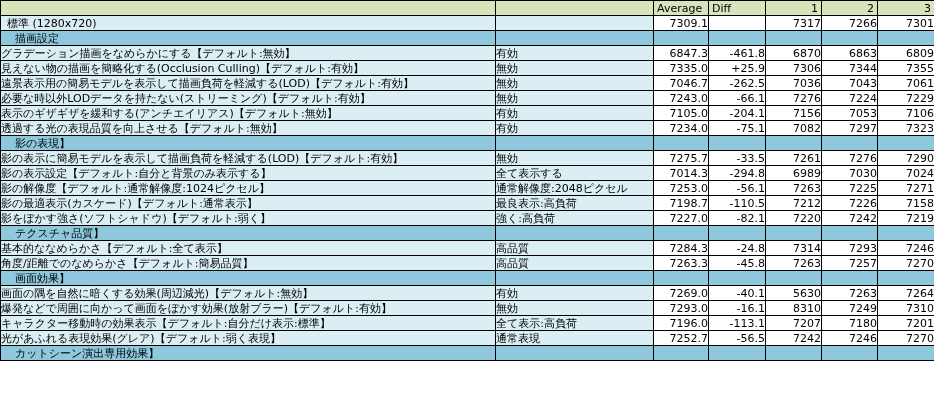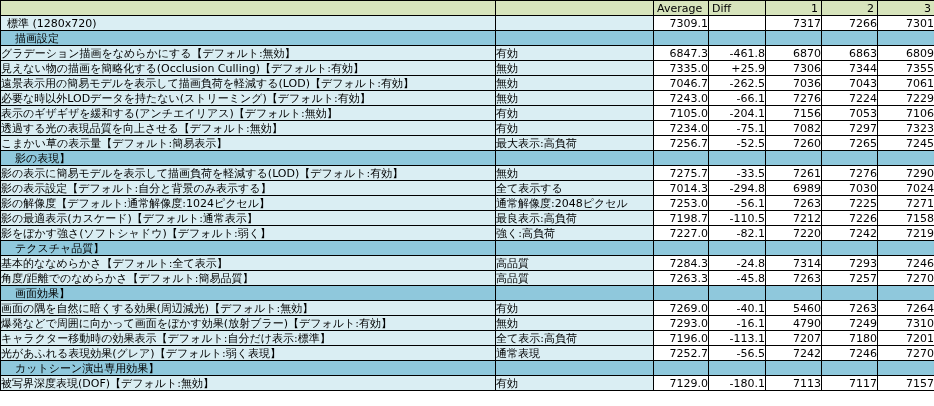--- a/index.html
+++ b/index.html
@@ -117,29 +117,20 @@
         </tr>
         <tr class="setting">
           <td class="c-label">透過する光の表現品質を向上させる【デフォルト:無効】</td>
           <td class="c-value">有効</td>
           <td class="c-num">7234.0</td>
           <td class="c-num">-75.1</td>
           <td class="c-num">7082</td>
           <td class="c-num">7297</td>
           <td class="c-num">7323</td>
         </tr>
-        <tr class="setting">
-          <td class="c-label">こまかい草の表示量【デフォルト:簡易表示】</td>
-          <td class="c-value">最大表示:高負荷</td>
-          <td class="c-num">7256.7</td>
-          <td class="c-num">-52.5</td>
-          <td class="c-num">7260</td>
-          <td class="c-num">7265</td>
-          <td class="c-num">7245</td>
-        </tr>
         <tr class="section">
           <td class="c-label">影の表現】</td>
           <td class="c-value"></td>
           <td class="c-num"></td>
           <td class="c-num"></td>
           <td class="c-num"></td>
           <td class="c-num"></td>
           <td class="c-num"></td>
         </tr>
         <tr class="setting">
@@ -221,30 +212,30 @@
           <td class="c-num"></td>
           <td class="c-num"></td>
           <td class="c-num"></td>
           <td class="c-num"></td>
         </tr>
         <tr class="setting">
           <td class="c-label">画面の隅を自然に暗くする効果(周辺減光)【デフォルト:無効】</td>
           <td class="c-value">有効</td>
           <td class="c-num">7269.0</td>
           <td class="c-num">-40.1</td>
-          <td class="c-num">5460</td>
+          <td class="c-num">5630</td>
           <td class="c-num">7263</td>
           <td class="c-num">7264</td>
         </tr>
         <tr class="setting">
           <td class="c-label">爆発などで周囲に向かって画面をぼかす効果(放射ブラー)【デフォルト:有効】</td>
           <td class="c-value">無効</td>
           <td class="c-num">7293.0</td>
           <td class="c-num">-16.1</td>
-          <td class="c-num">4790</td>
+          <td class="c-num">8310</td>
           <td class="c-num">7249</td>
           <td class="c-num">7310</td>
         </tr>
         <tr class="setting">
           <td class="c-label">キャラクター移動時の効果表示【デフォルト:自分だけ表示:標準】</td>
           <td class="c-value">全て表示:高負荷</td>
           <td class="c-num">7196.0</td>
           <td class="c-num">-113.1</td>
           <td class="c-num">7207</td>
           <td class="c-num">7180</td>
@@ -261,24 +252,15 @@
         </tr>
         <tr class="section">
           <td class="c-label">カットシーン演出専用効果】</td>
           <td class="c-value"></td>
           <td class="c-num"></td>
           <td class="c-num"></td>
           <td class="c-num"></td>
           <td class="c-num"></td>
           <td class="c-num"></td>
         </tr>
-        <tr class="setting">
-          <td class="c-label">被写界深度表現(DOF)【デフォルト:無効】</td>
-          <td class="c-value">有効</td>
-          <td class="c-num">7129.0</td>
-          <td class="c-num">-180.1</td>
-          <td class="c-num">7113</td>
-          <td class="c-num">7117</td>
-          <td class="c-num">7157</td>
-        </tr>
       </tbody>
   </table>
 </div>
 
 </body></html>

